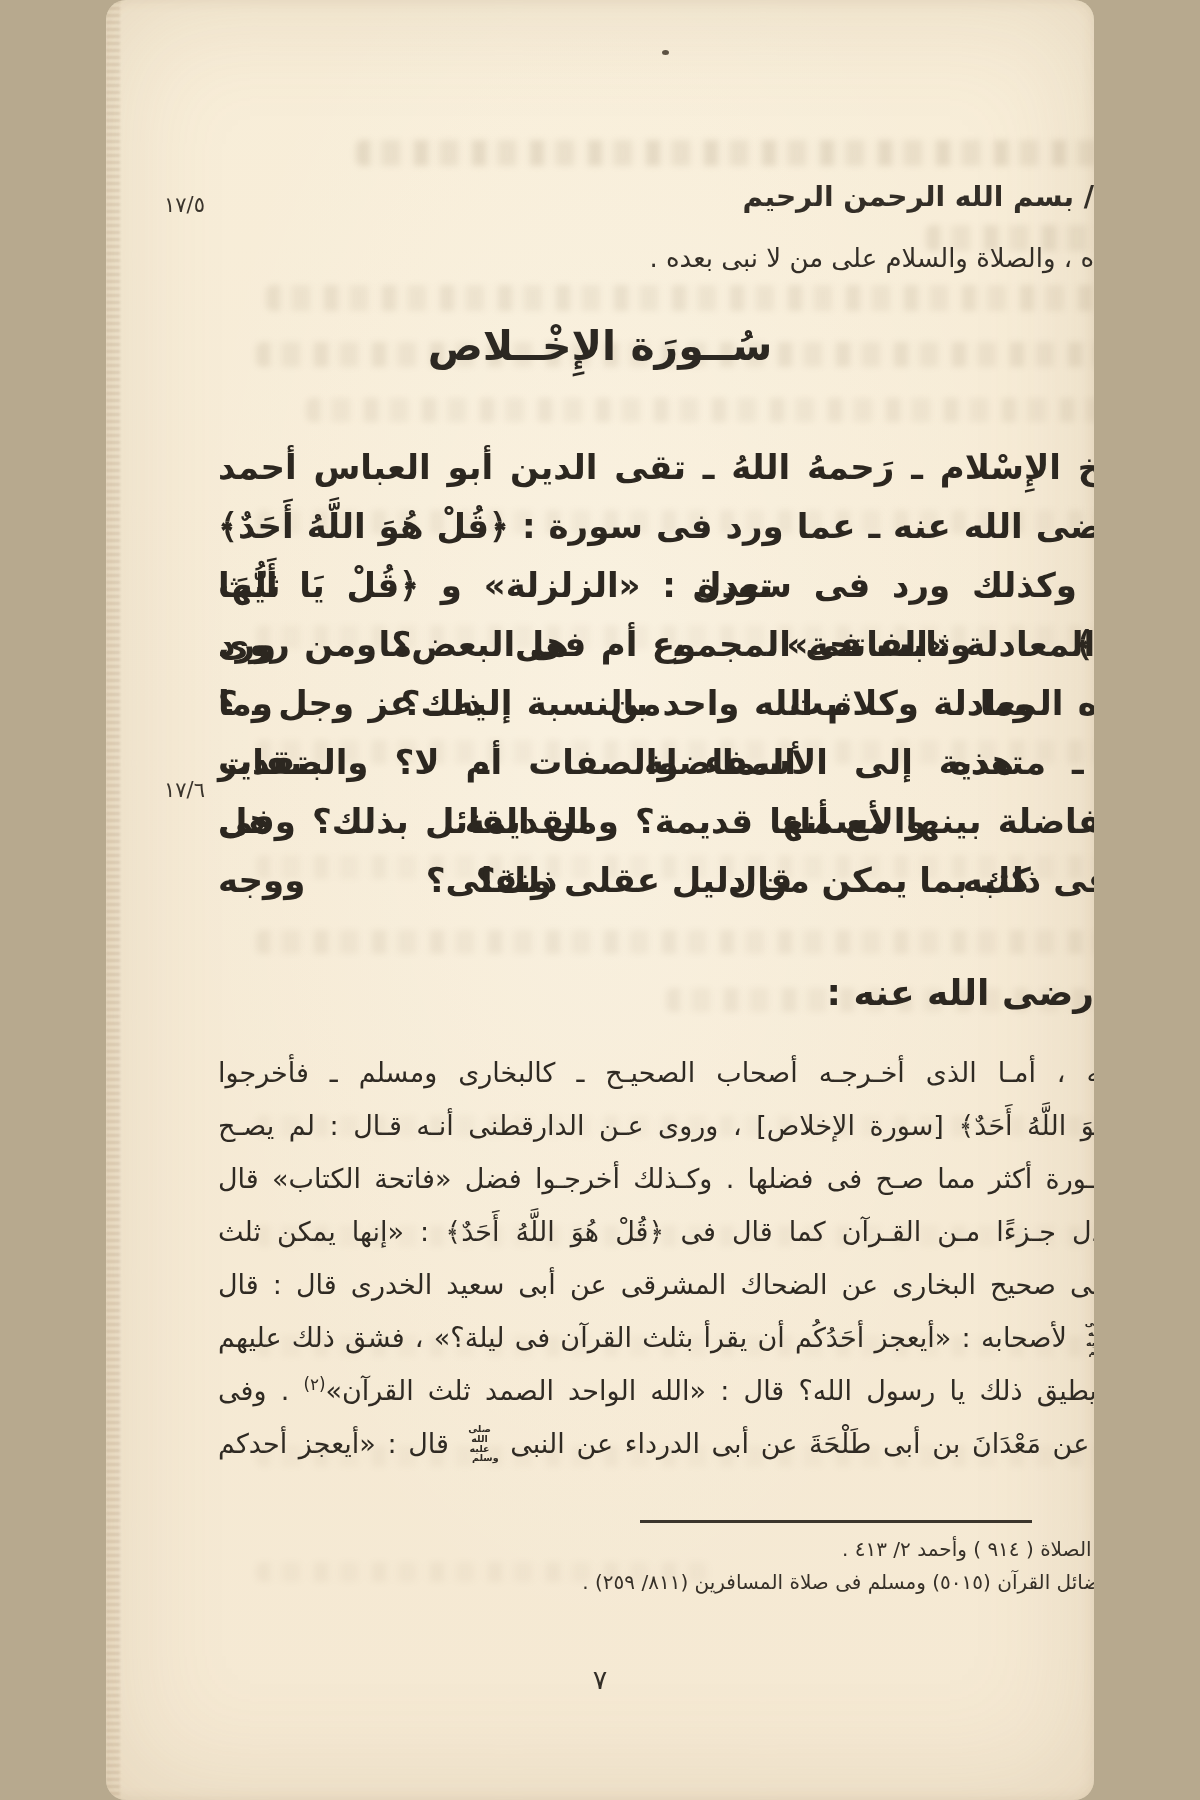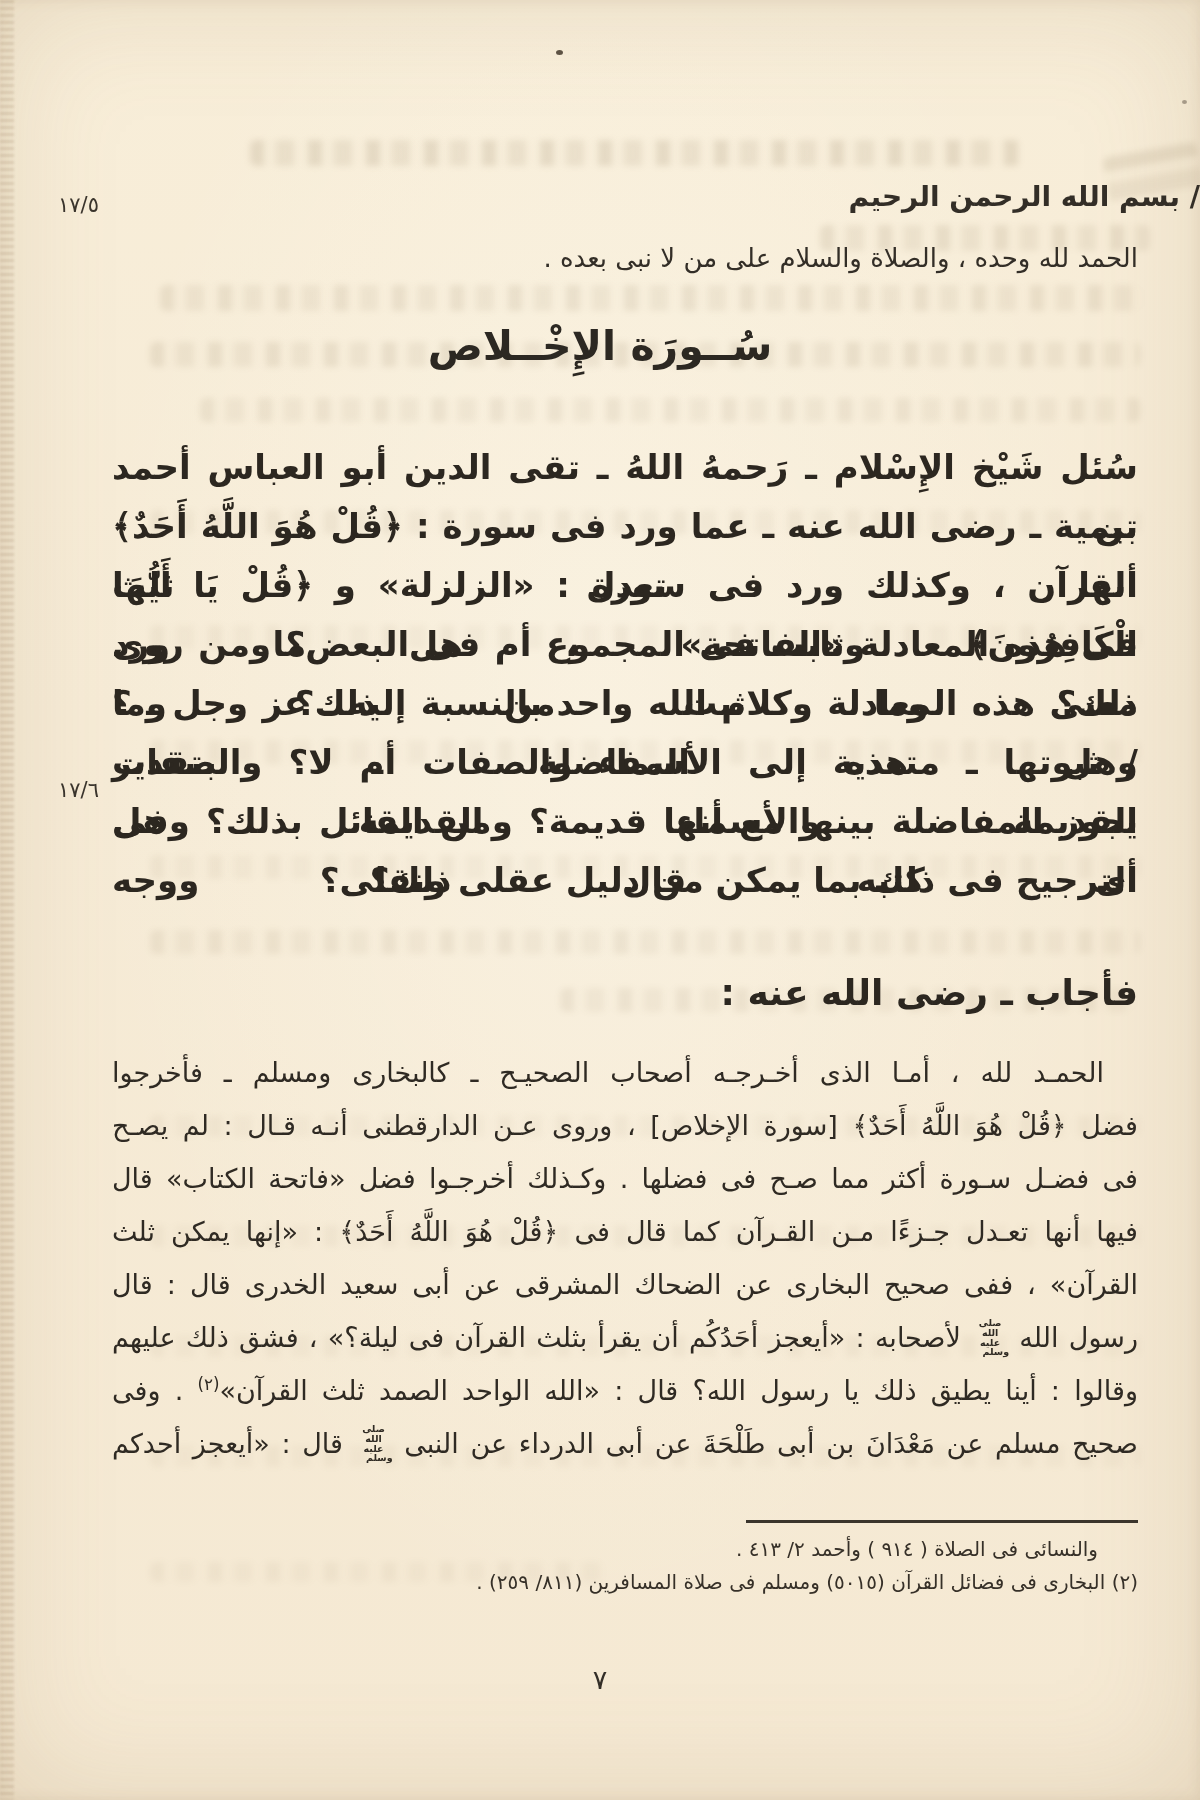--- a/index.html
+++ b/index.html
@@ -1,27 +1,28 @@
 <!DOCTYPE html>
 <html lang="ar" dir="rtl"><head>
 <meta charset="utf-8">
 <style>
   html,body{margin:0;padding:0;background:#b7a98e;}
   .page{
     position:relative;
-    width:1200px;height:1800px;
+    width:988px;height:1800px;
     margin:0 auto;
     background:
       radial-gradient(ellipse at 50% 40%, rgba(255,252,242,0.35) 0%, rgba(255,250,235,0) 60%),
       linear-gradient(180deg,#f8eed9 0%, #f6ebd6 40%, #f5e9d3 100%);
     box-shadow: inset 0 0 120px rgba(150,115,70,0.18), inset 0 0 14px rgba(130,100,60,0.12);
     overflow:hidden;
     font-family:"DejaVu Sans", sans-serif;
     color:#322d26;
     direction:rtl;
+    border-radius:20px;
   }
   
   .bleed{
     position:absolute;
     background:repeating-linear-gradient(90deg,
       rgba(150,130,100,0.38) 0 14px,
       rgba(150,130,100,0.04) 14px 26px,
       rgba(150,130,100,0.28) 26px 44px,
       rgba(150,130,100,0.02) 44px 58px);
     filter:blur(3px);

